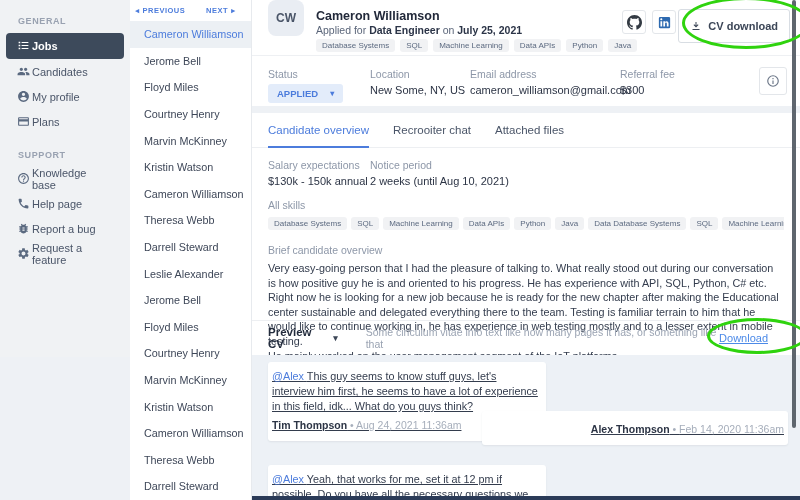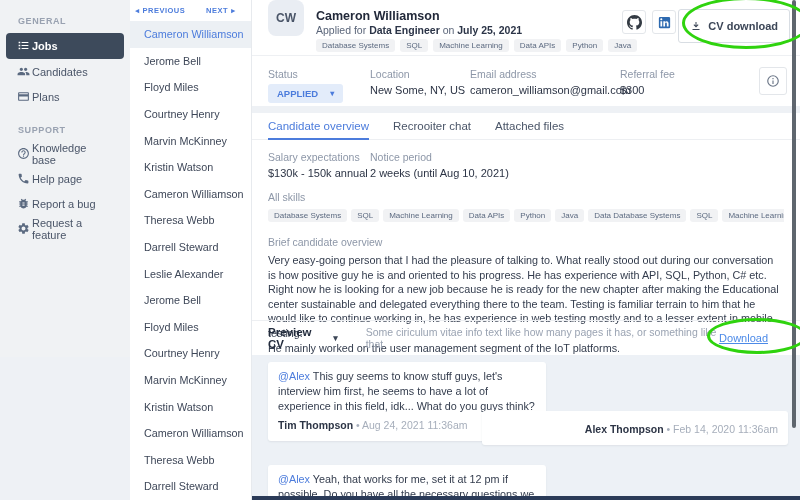--- a/index.html
+++ b/index.html
@@ -43,40 +43,40 @@
   .field .flabel { font-size:10.5px; color:#8d97a8; }
   .field .fvalue { font-size:11px; color:#2c3445; margin-top:4px; }
   .field-0 { left:16px; } .field-1 { left:118px; } .field-2 { left:218px; } .field-3 { left:368px; }
   .pill { display:inline-flex; align-items:center; gap:12px; background:#e3ecfa; color:#4c7cdc; font-size:9.5px; font-weight:bold; padding:4px 9px; border-radius:3px; cursor:pointer; }
   .pill .caret { font-size:8px; }
   .link { color:#4c8ae8; cursor:pointer; }
   .info-btn { position:absolute; top:11px; right:13px; width:28px; height:28px; border:1px solid #e3e6ea; border-radius:3px; background:#fff; display:flex; align-items:center; justify-content:center; cursor:pointer; }
   .info-btn svg { width:14px; height:14px; fill:#6b7687; }
 
   .card-mid { position:absolute; top:113px; left:0; right:0; height:242px; background:#fff; }
-  .tabs { display:flex; gap:24px; padding:0 16px; height:27px; border-bottom:1px solid #edeff2; }
+  .tabs { display:flex; gap:24px; padding:0 16px; height:35px; border-bottom:1px solid #edeff2; }
   .tab { display:flex; align-items:center; font-size:11.5px; color:#4a5568; cursor:pointer; border-bottom:2px solid transparent; margin-bottom:-1px; }
   .tab.active { color:#4c7cdc; border-bottom-color:#4c7cdc; }
   .mid-body { padding:11px 16px 0; }
   .cols { display:flex; }
   .col-salary { width:102px; }
   .slabel { font-size:10.5px; color:#8d97a8; }
   .svalue { font-size:11px; color:#2c3445; margin-top:4px; }
   .skills-label { margin-top:12px; font-size:10.5px; color:#8d97a8; }
   .skill-tags { display:flex; gap:4px; margin-top:6px; flex-wrap:nowrap; overflow:hidden; }
   .brief-label { margin-top:14px; font-size:10.5px; color:#8d97a8; }
   .brief-text { margin-top:5px; font-size:10.8px; line-height:14.6px; color:#333c4d; }
   .preview-row { position:absolute; bottom:0; left:0; right:0; height:35px; border-top:1px solid #edeff2; display:flex; align-items:center; padding:0 16px; }
   .preview-cv { font-size:11.5px; font-weight:bold; color:#232c3d; cursor:pointer; display:flex; align-items:center; gap:6px; }
   .preview-cv .caret { font-size:9px; color:#3c4657; }
   .preview-info { margin-left:28px; font-size:10.5px; color:#9aa3b2; }
   .download-link { margin-left:auto; margin-right:16px; font-size:11px; color:#4c8ae8; text-decoration:underline; cursor:pointer; }
 
   .chat { position:absolute; top:355px; left:0; right:0; bottom:0; background:#edf1f6; }
-  .msg { position:absolute; background:#fff; border-radius:3px; padding:7px 10px 8px; font-size:10.8px; line-height:15px; color:#333c4d; box-shadow:0 1px 2px rgba(40,50,70,.08); }
+  .msg { position:absolute; background:#fff; border-radius:3px; padding:7px 4px 8px; font-size:10.8px; line-height:15px; color:#333c4d; box-shadow:0 1px 2px rgba(40,50,70,.08);text-decoration:underline; }
   .msg .mention { color:#4c7cdc; }
   .author-line { margin-top:4px; font-size:10.5px; color:#a6aebb; }
   .author-line .author { font-weight:bold; color:#2c3445; }
   .msg.m0 { left:16px; top:7px; width:278px; }
   .msg.m1 { right:12px; top:56px; width:306px; }
   .msg.m1 .author-line { text-align:right; }
   .msg.m2 { left:16px; top:110px; width:278px; }
 
   .scroll-thumb { position:absolute; right:4px; top:0; width:4px; height:428px; background:#5f666e; border-radius:2px; }
   .bottom-bar { position:absolute; left:0; right:0; bottom:0; height:4px; background:#2b3b58; }
@@ -95,20 +95,26 @@
       <span><svg viewBox="0 0 24 24">
           <path d="M3 5h3v3H3zM8.5 5.5h12.5v2H8.5zM3 10.5h3v3H3zM8.5 11h12.5v2H8.5zM3 16h3v3H3zM8.5 16.5h12.5v2H8.5z"></path>
         </svg></span>
       <span>Jobs</span>
     </div>
     <div class="side-item">
       <span><svg viewBox="0 0 24 24">
           <path d="M16 11c1.66 0 2.99-1.34 2.99-3S17.66 5 16 5c-1.66 0-3 1.34-3 3s1.34 3 3 3zm-8 0c1.66 0 2.99-1.34 2.99-3S9.66 5 8 5C6.34 5 5 6.34 5 8s1.34 3 3 3zm0 2c-2.33 0-7 1.17-7 3.5V19h14v-2.5c0-2.33-4.67-3.5-7-3.5zm8 0c-.29 0-.62.02-.97.05 1.16.84 1.97 1.97 1.97 3.45V19h6v-2.5c0-2.33-4.67-3.5-7-3.5z"></path>
         </svg></span>
       <span>Candidates</span>
+    </div>
+    <div class="side-item">
+      <span><svg viewBox="0 0 24 24">
+          <path d="M12 2C6.48 2 2 6.48 2 12s4.48 10 10 10 10-4.48 10-10S17.52 2 12 2zm0 3c1.66 0 3 1.34 3 3s-1.34 3-3 3-3-1.34-3-3 1.34-3 3-3zm0 14.2c-2.5 0-4.71-1.28-6-3.22.03-1.99 4-3.08 6-3.08 1.99 0 5.97 1.09 6 3.08-1.29 1.94-3.5 3.22-6 3.22z"></path>
+        </svg></span>
+      <span>My profile</span>
     </div>
     <div class="side-item">
       <span><svg viewBox="0 0 24 24">
           <path d="M20 4H4c-1.11 0-1.99.89-1.99 2L2 18c0 1.11.89 2 2 2h16c1.11 0 2-.89 2-2V6c0-1.11-.89-2-2-2zm0 14H4v-6h16v6zm0-10H4V6h16v2z"></path>
         </svg></span>
       <span>Plans</span>
     </div>
     <div class="side-section-label">SUPPORT</div>
     <div class="side-item">
       <span><svg viewBox="0 0 24 24">

